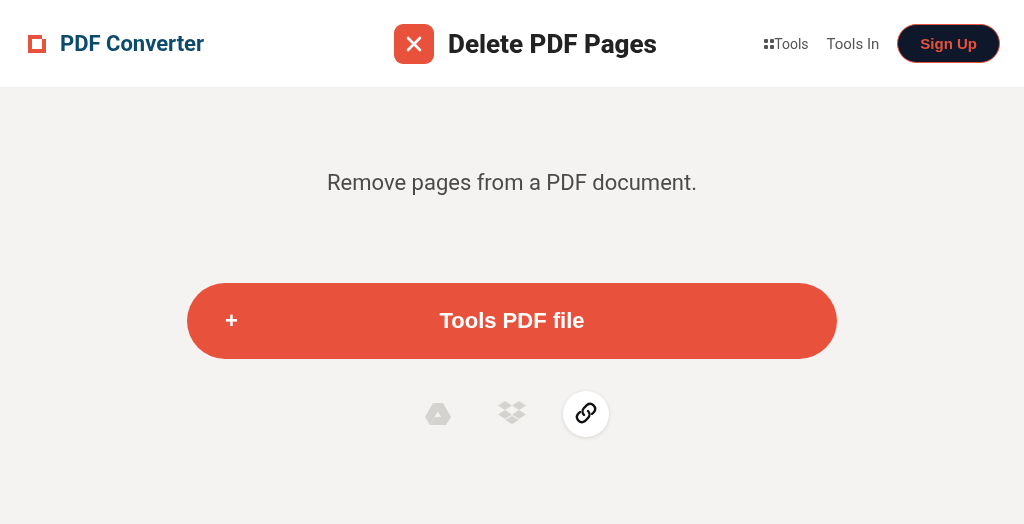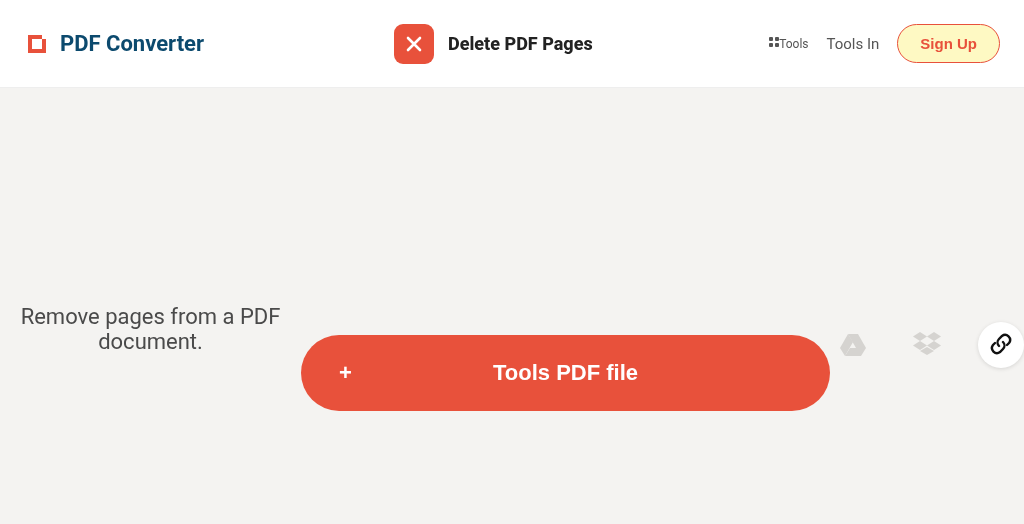--- a/index.html
+++ b/index.html
@@ -32,67 +32,68 @@
     gap:14px;
     margin-left:190px;
   }
   .title-icon {
     width:40px; height:40px;
     background:#e8513b;
     border-radius:9px;
     display:flex; align-items:center; justify-content:center;
   }
   .page-title {
-    font-size:18px;
+    font-size:26px;
     font-weight:800;
     color:#222;
   }
   .nav {
     margin-left:auto;
     display:flex;
     align-items:center;
     gap:18px;
   }
   .nav-tools {
     display:flex;
+    align-items:center;
     gap:0;
-    font-size:12px;
+    font-size:14px;
     color:#555;
     cursor:pointer;
   }
   .tools-dots {
     display:grid;
     grid-template-columns:repeat(2,4px);
     grid-template-rows:repeat(2,4px);
     gap:2px;
   }
   .tools-dots span { width:4px; height:4px; background:#555; border-radius:1px; }
   .nav-link {
     font-size:15px;
     color:#555;
     cursor:pointer;
   }
   .signup-btn {
     border:1.5px solid #e8513b;
     color:#e8513b;
-    background:#fef9c3;
+    background:#0f172a;
     font-size:15px;
     font-weight:700;
     padding:10px 22px;
     border-radius:999px;
     cursor:pointer;
   }
   .main {
     background:#f4f3f1;
     width:100%;
     height:calc(524px - 88px);
     display:flex;
-    flex-direction:row;
-    align-items:center;
-    padding-top:46px;
+    flex-direction:column;
+    align-items:center;
+    padding-top:82px;
   }
   .subtitle {
     font-size:22px;
     color:#4a4a4a;
     text-align:center;
   }
   .choose-btn {
     margin-top:88px;
     width:650px;
     height:76px;

